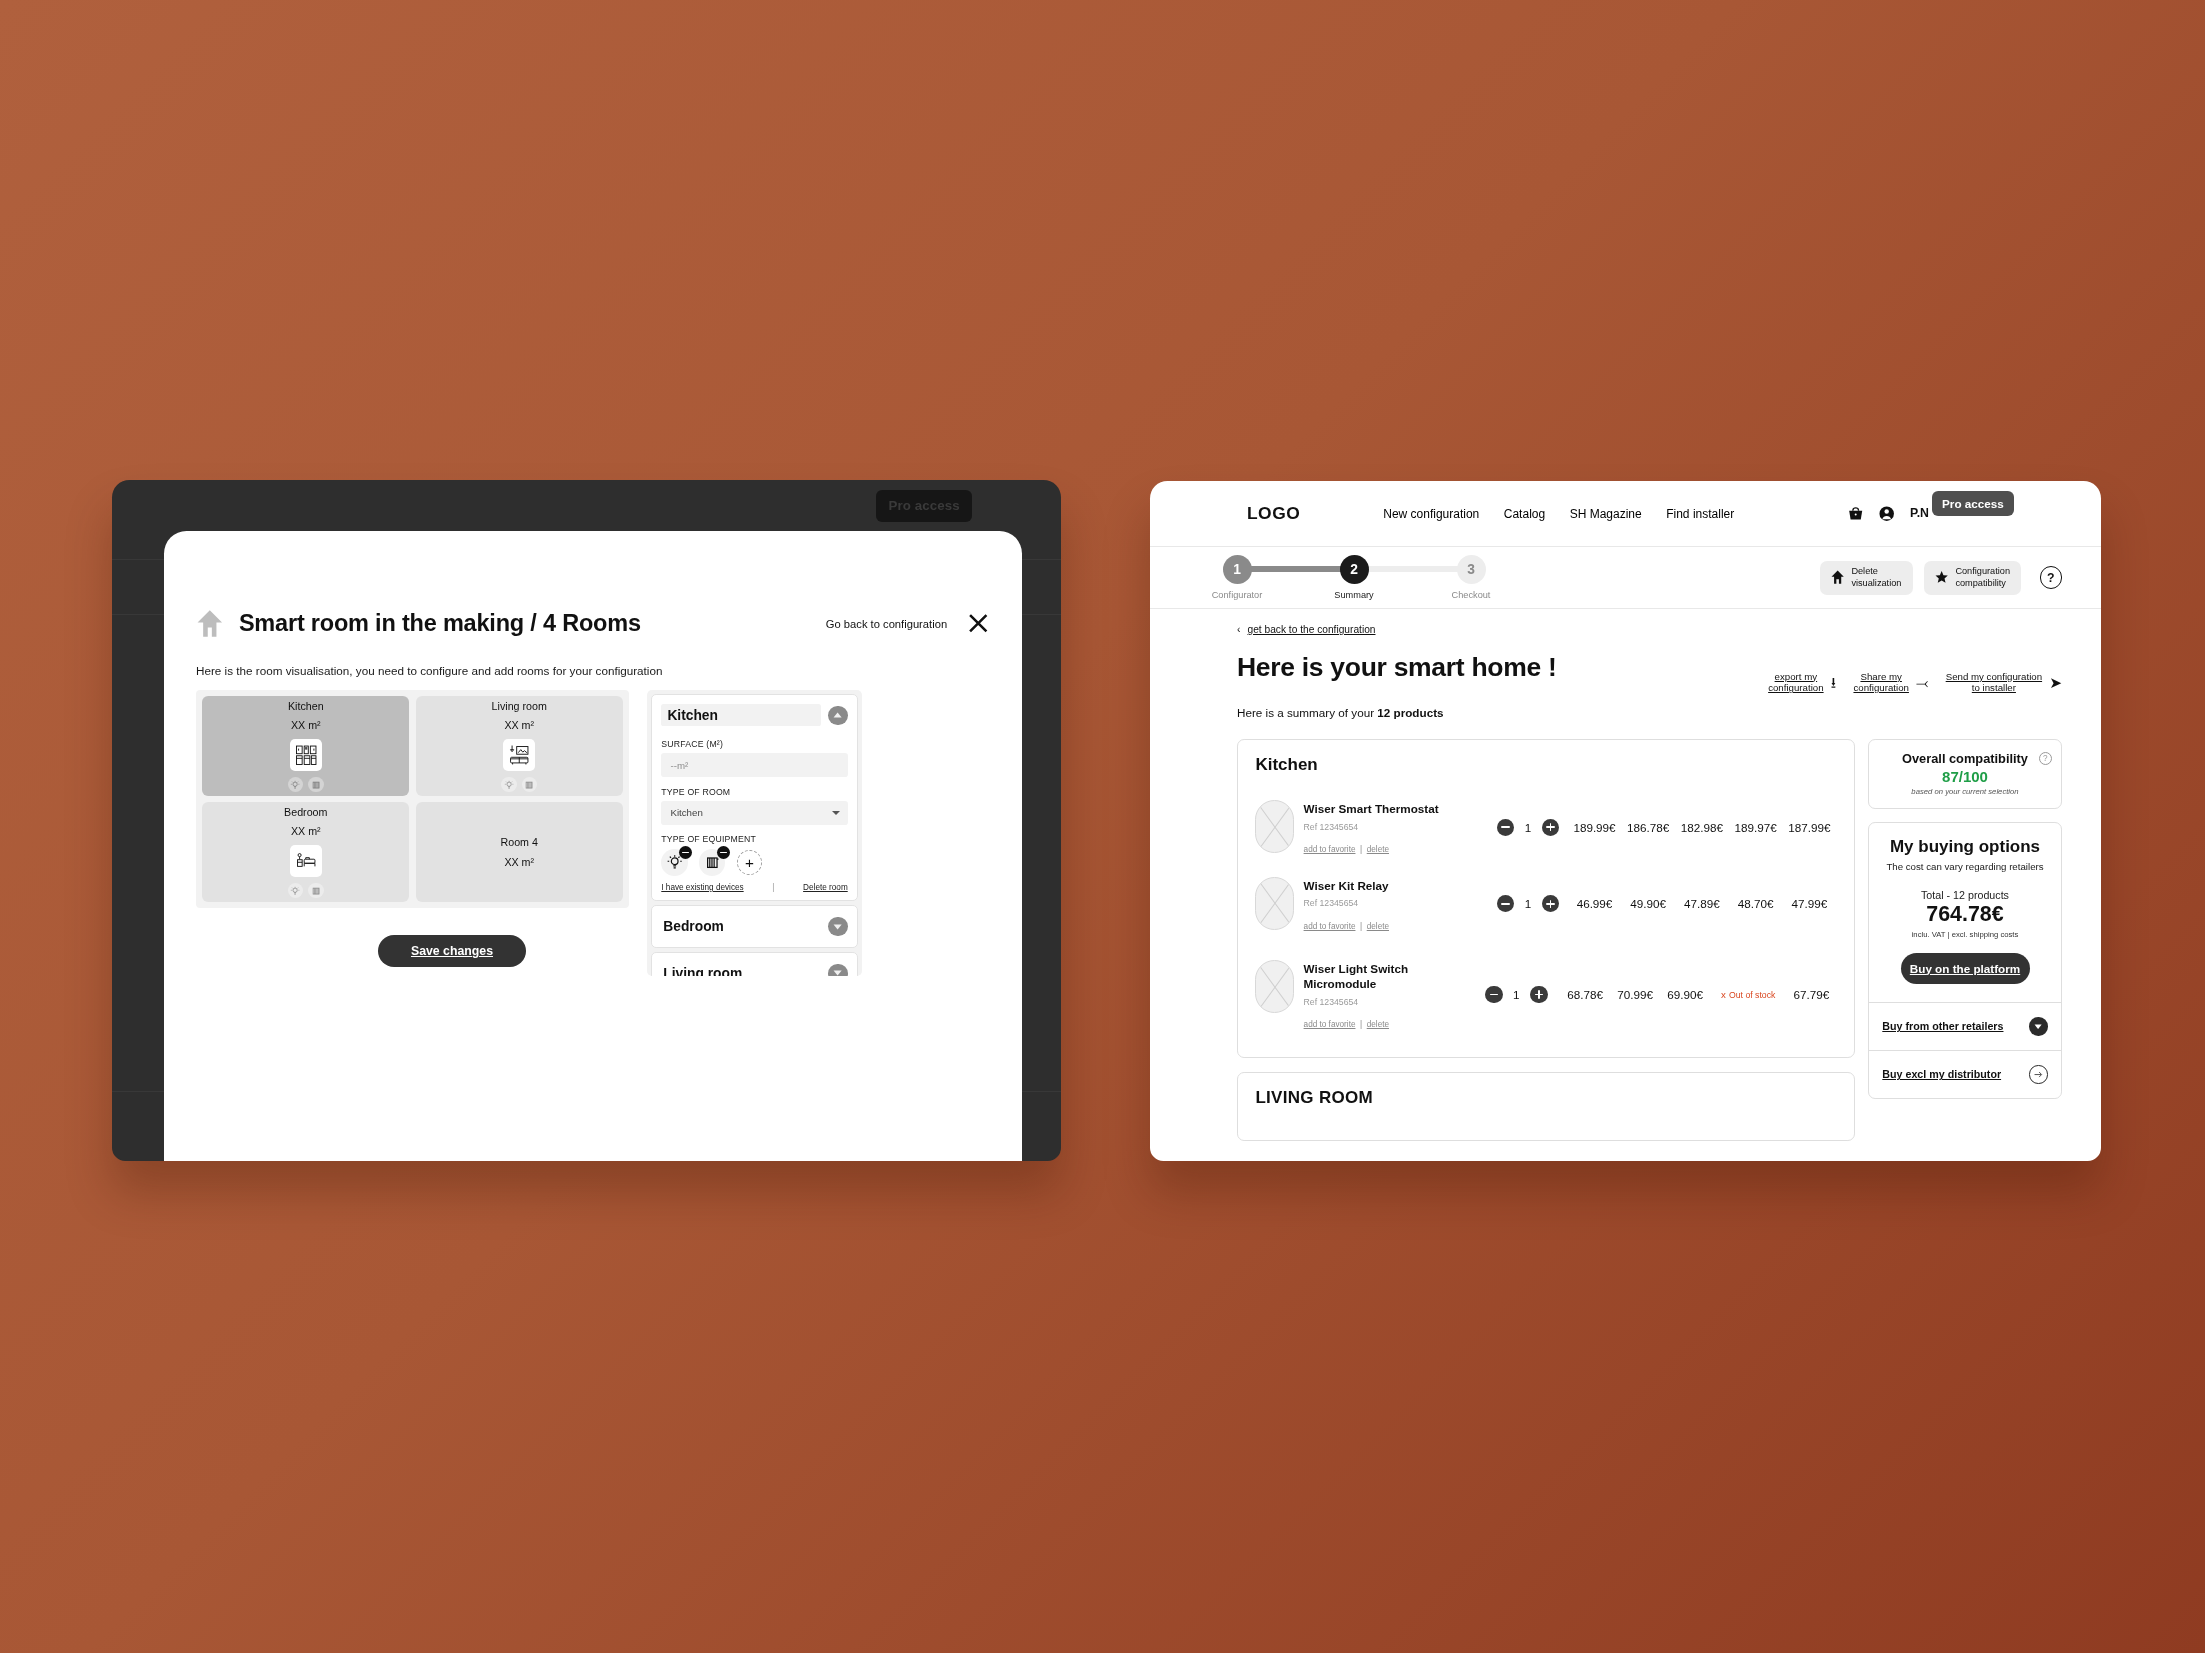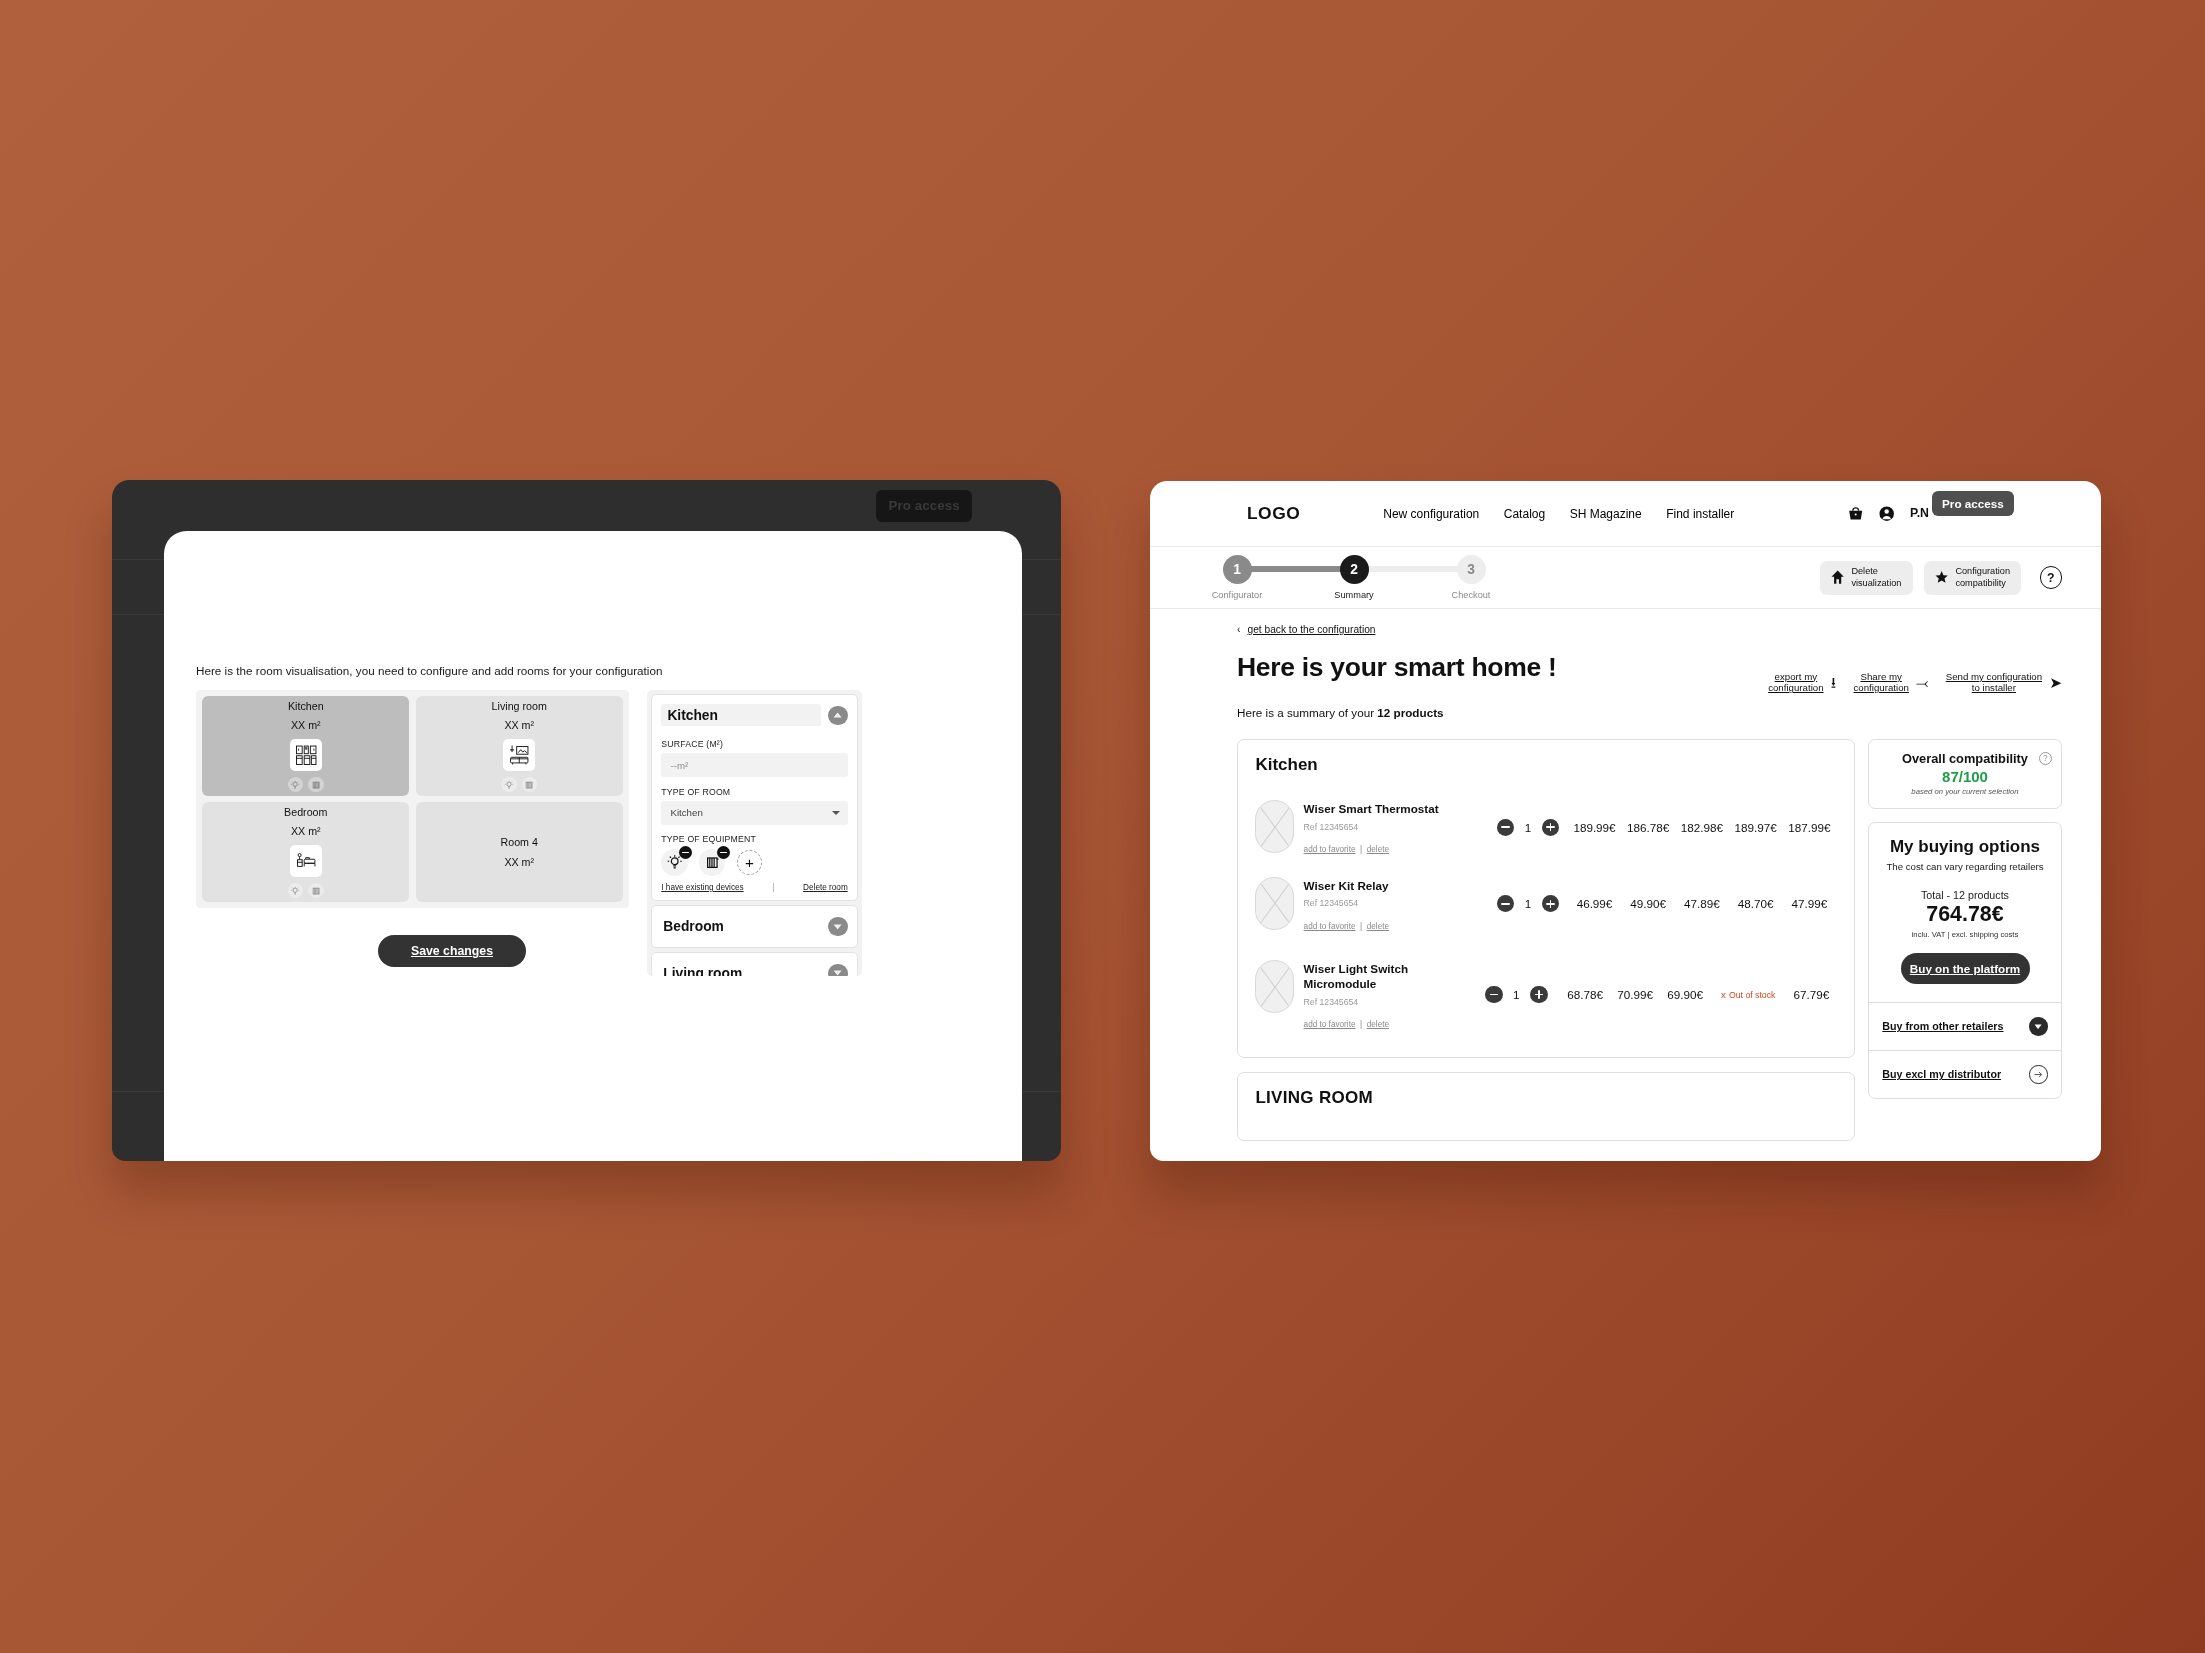--- a/index.html
+++ b/index.html
@@ -399,20 +399,32 @@
 <div class="device-left">
   <div class="bg-app-line" style="top:79px;"></div>
   <div class="bg-app-line" style="top:134px;"></div>
   <div class="bg-app-line" style="top:611px;"></div>
   <div class="bg-help">?</div>
   <div class="pro-badge-left">Pro access</div>
 
   <div class="modal">
    <div class="modal-inner">
 
+    <div class="modal-head">
+      <svg class="home-icon" viewBox="0 0 54 56">
+        <path d="M27 2 L51 26 L40 26 L40 54 L31 54 L31 36 L23 36 L23 54 L14 54 L14 26 L3 26 Z" fill="#bdbdbd"></path>
+      </svg>
+      <div class="modal-title">Smart room in the making / 4 Rooms</div>
+      <div class="modal-head-right">
+        <div class="goback-link">Go back to configuration</div>
+        <svg class="close-x" viewBox="0 0 48 48">
+          <path d="M8 8 L40 40 M40 8 L8 40" stroke="#111" stroke-width="5" fill="none"></path>
+        </svg>
+      </div>
+    </div>
 
     <div class="modal-sub">Here is the room visualisation, you need to configure and add rooms for your configuration</div>
 
     <div class="rooms-grid-wrap">
       <div class="rooms-grid">
         <div class="room-card active">
           <div class="room-name">Kitchen</div>
           <div class="room-area">XX m²</div>
           <div class="room-pic">
             <svg viewBox="0 0 44 44" fill="none" stroke="#111" stroke-width="1.8">

